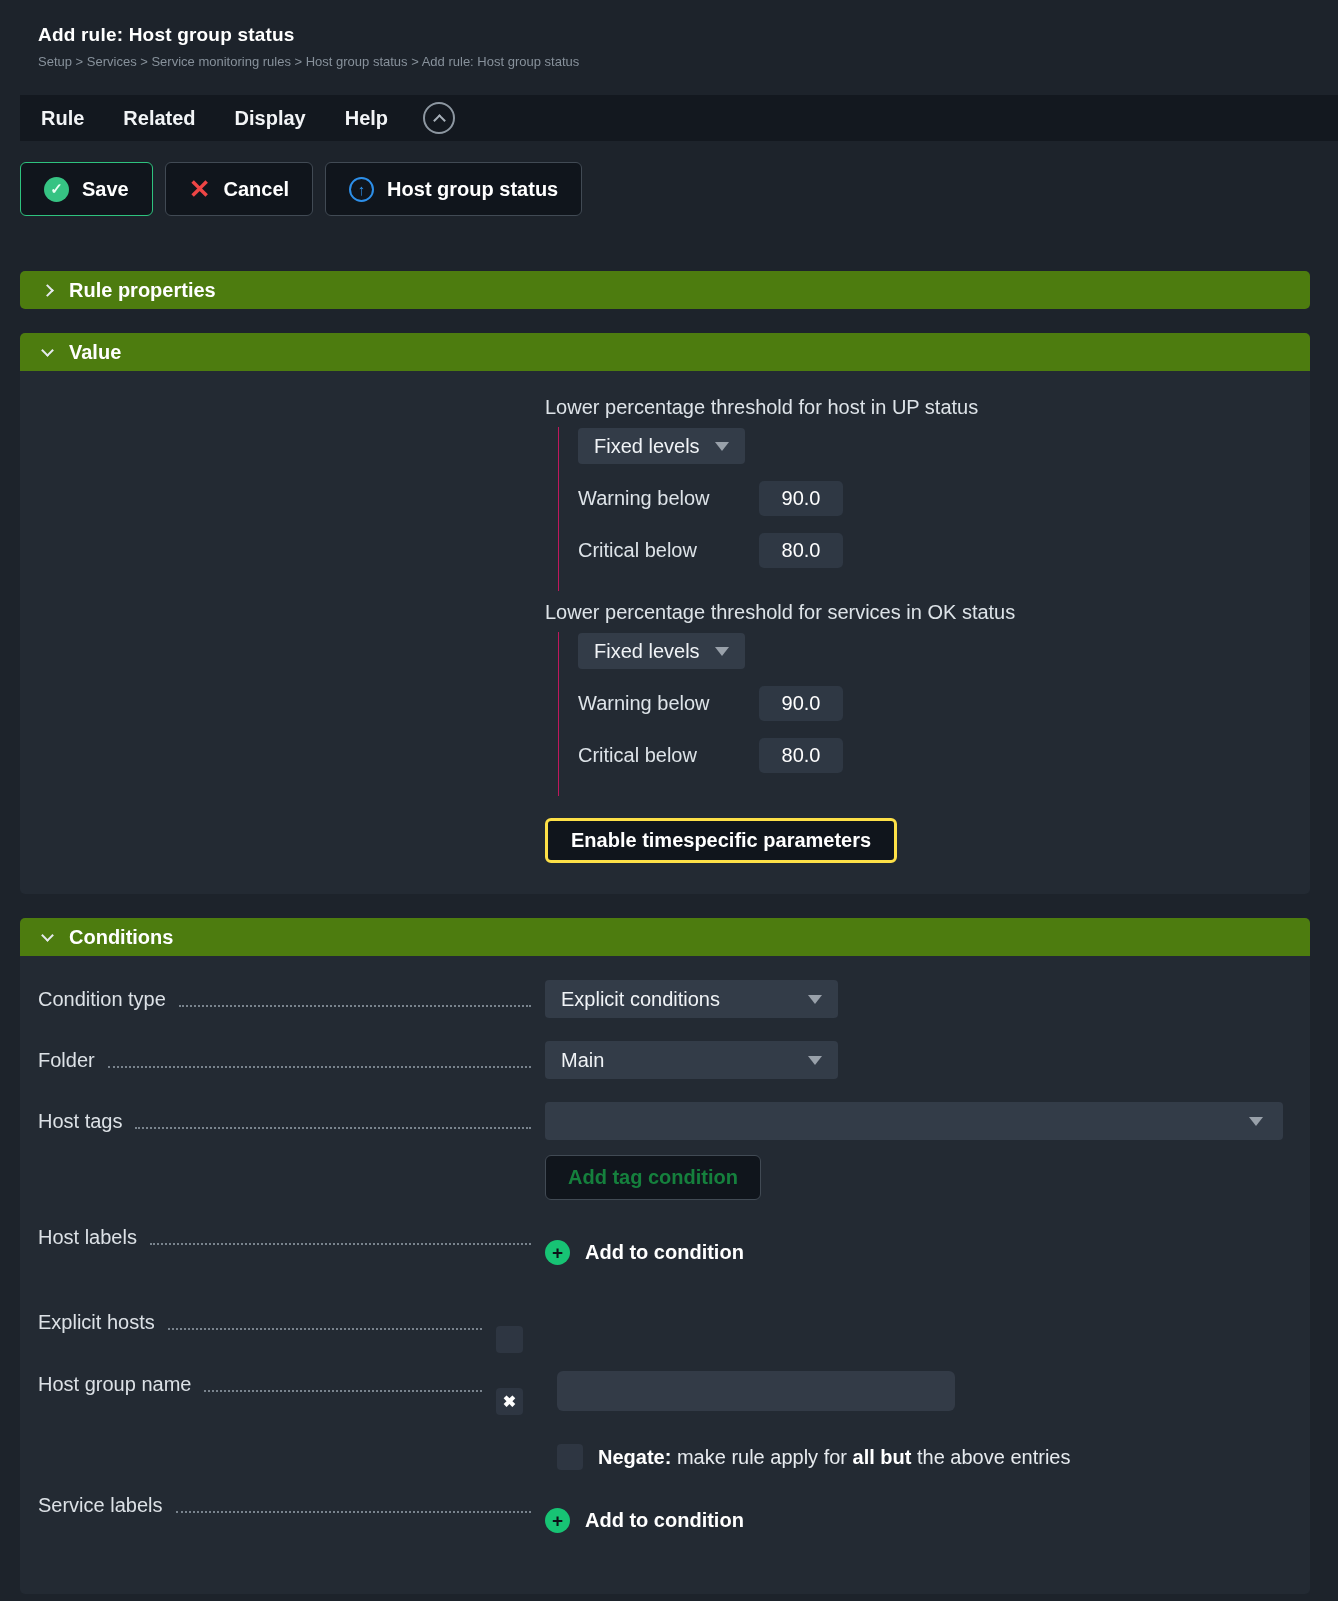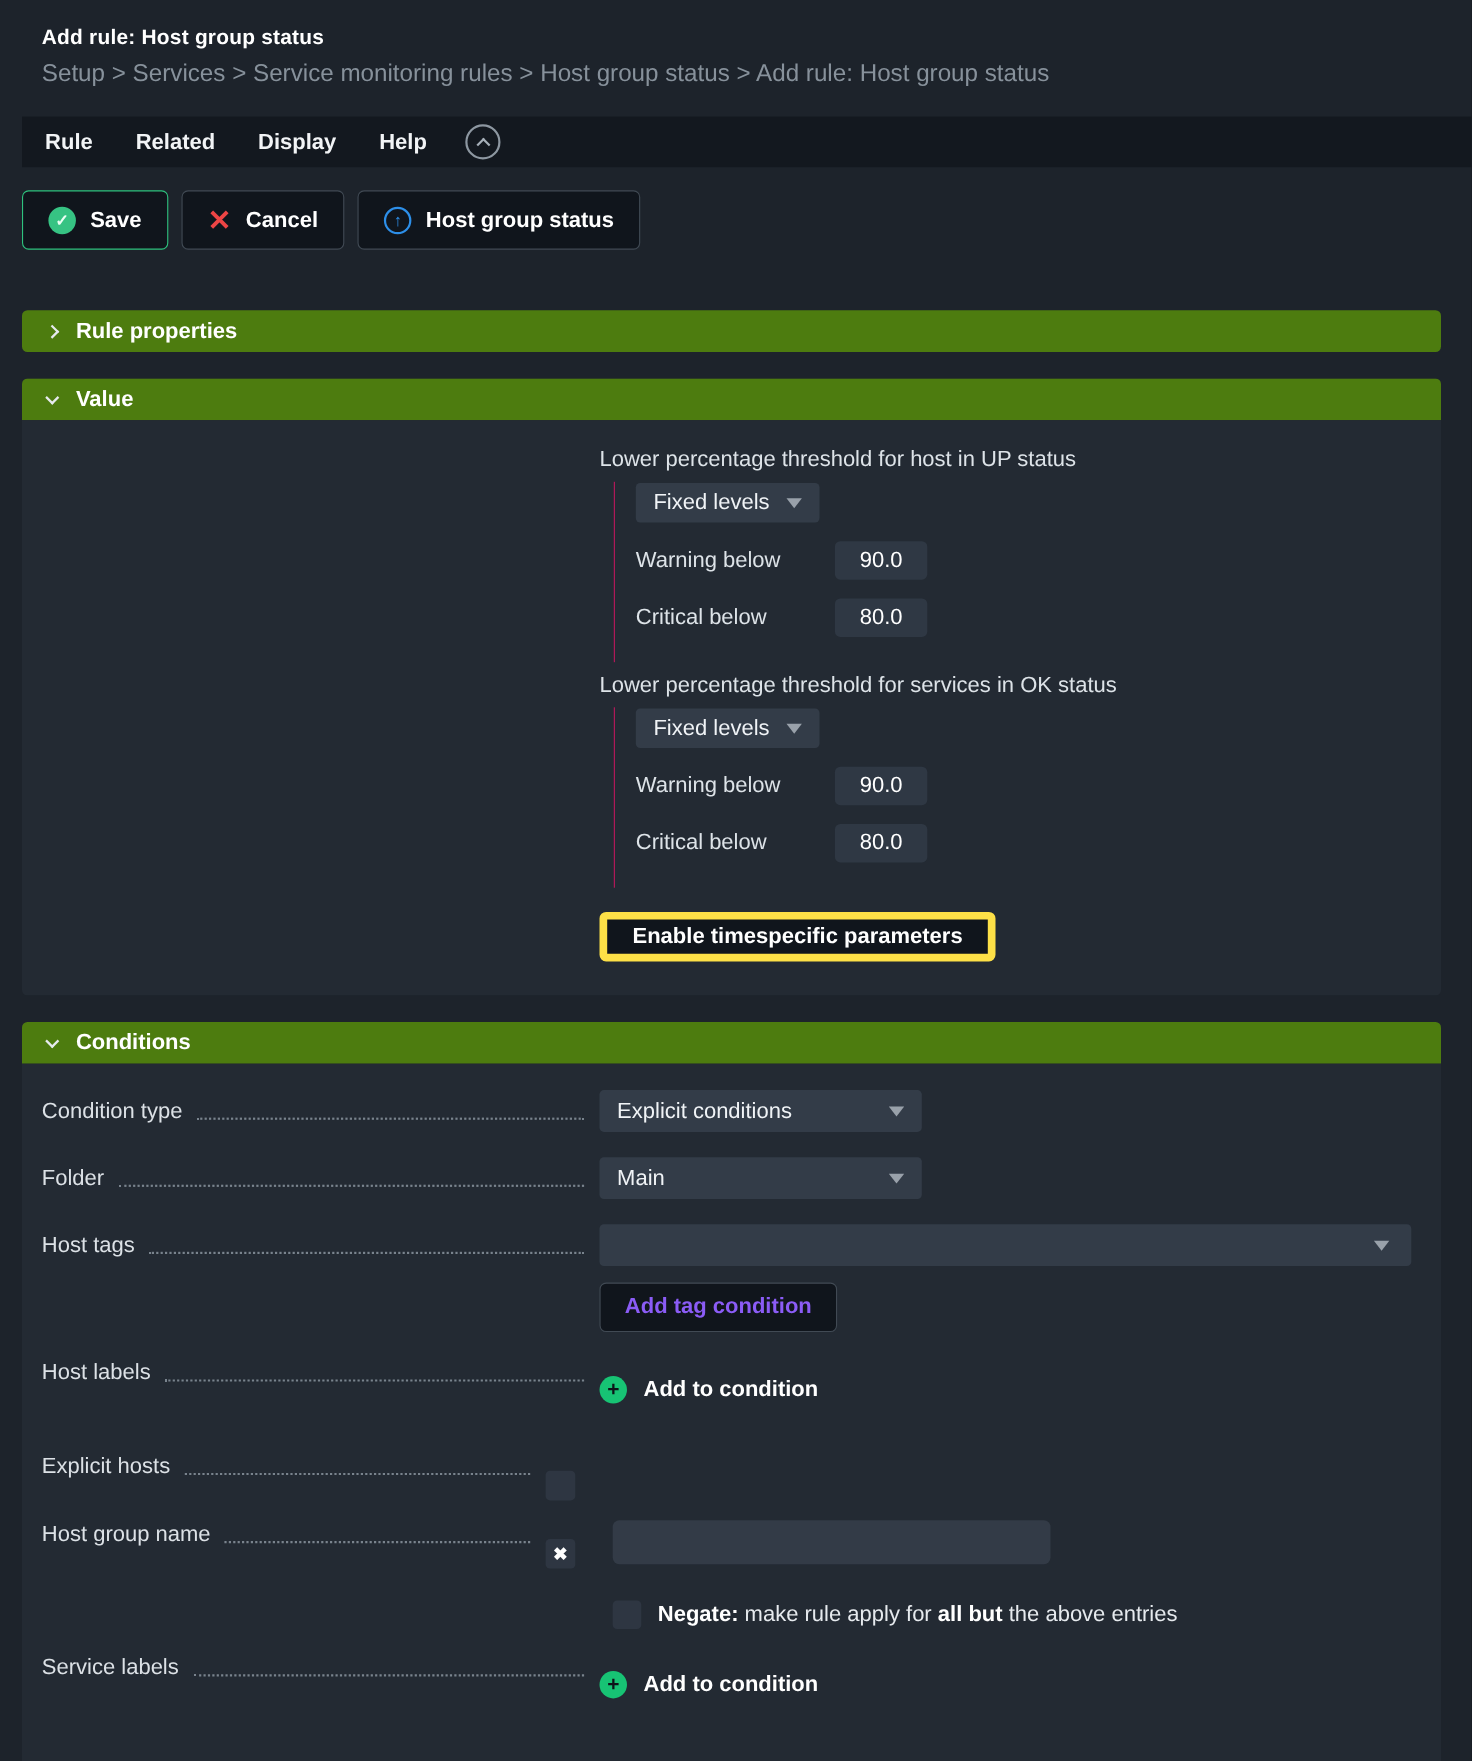--- a/index.html
+++ b/index.html
@@ -5,21 +5,21 @@
   * { margin:0; padding:0; box-sizing:border-box; }
   html,body { background:#14181e; }
   .screen {
     width:1338px; height:1601px; position:relative; overflow:hidden;
     background:#1d232b; color:#fff;
     font-family:"Liberation Sans", sans-serif;
   }
   
   .page-head { padding:24px 0 0 38px; }
   .page-title { font-size:19px; font-weight:bold; color:#ffffff; letter-spacing:.2px; }
-  .breadcrumb { margin-top:8px; font-size:22px; color:#87919b; }
+  .breadcrumb { margin-top:8px; font-size:13px; color:#87919b; }
   
   .menubar {
     margin:26px 0 0 20px; height:46px; background:#13181f;
     display:flex; align-items:center; padding-left:21px; gap:39px;
   }
   .menu-item { font-size:20px; font-weight:bold; color:#f2f4f6; cursor:default; }
   .collapse-circle {
     width:32px; height:32px; border:2px solid #8d97a1; border-radius:50%;
     display:flex; align-items:center; justify-content:center; margin-left:-4px;
   }
@@ -70,40 +70,40 @@
   .tri { width:0; height:0; border-left:7px solid transparent;
          border-right:7px solid transparent; border-top:9px solid #99a1aa; }
   .level-row { display:flex; align-items:center; margin-top:17px; }
   .level-label { width:181px; font-size:20px; color:#dde3e8; }
   .num-input {
     width:84px; height:35px; background:#2f3844; border:none; border-radius:5px;
     color:#fff; font-size:20px; text-align:center;
     font-family:"Liberation Sans", sans-serif;
   }
   .ts-btn {
-    margin-top:12px; background:#10151c; border:7px solid #fde047; border-radius:6px;
+    margin-top:12px; background:#10151c; border:3px solid #fde047; border-radius:6px;
     height:45px; padding:0 23px; display:inline-flex; align-items:center;
     font-size:20px; font-weight:bold; color:#fff; cursor:pointer;
   }
   
   .cond-body { padding:24px 0 38px 18px; }
   .crow { display:flex; align-items:flex-start; margin-bottom:23px; }
   .crow-left { width:507px; flex-shrink:0; display:flex; }
   .v-center { min-height:38px; align-items:center; }
   .v-top { align-items:flex-start; }
   .clabel { font-size:20px; color:#dce1e6; line-height:26px; white-space:nowrap; }
   .dots { flex:1; height:0; border-bottom:2px dotted #79838d; margin:0 14px 0 13px; }
   .v-center .dots { position:relative; top:7px; }
   .v-top .dots { margin-top:19px; }
   .dd-wide { width:293px; justify-content:space-between; height:38px; }
   .dd-full { width:738px; justify-content:flex-end; height:38px; padding-right:20px; }
   .dark-btn {
     background:#10151c; border:1px solid #414a54; border-radius:6px;
     height:45px; padding:0 22px; display:inline-flex; align-items:center;
-    font-size:20px; font-weight:bold; color:#8b5cf6; cursor:pointer;
+    font-size:20px; font-weight:bold; color:#15803d; cursor:pointer;
   }
   .checkbox {
     width:27px; height:27px; background:#2e3642; border-radius:4px; flex-shrink:0;
     display:flex; align-items:center; justify-content:center; cursor:pointer;
     color:#fff; font-size:16px; font-weight:bold;
   }
   .crow-left .checkbox { margin-top:17px; margin-right:22px; }
   .add-cond { display:flex; align-items:center; gap:15px; margin-top:16px; cursor:pointer; }
   .ico-plus {
     width:25px; height:25px; border-radius:50%; background:#17c374;

